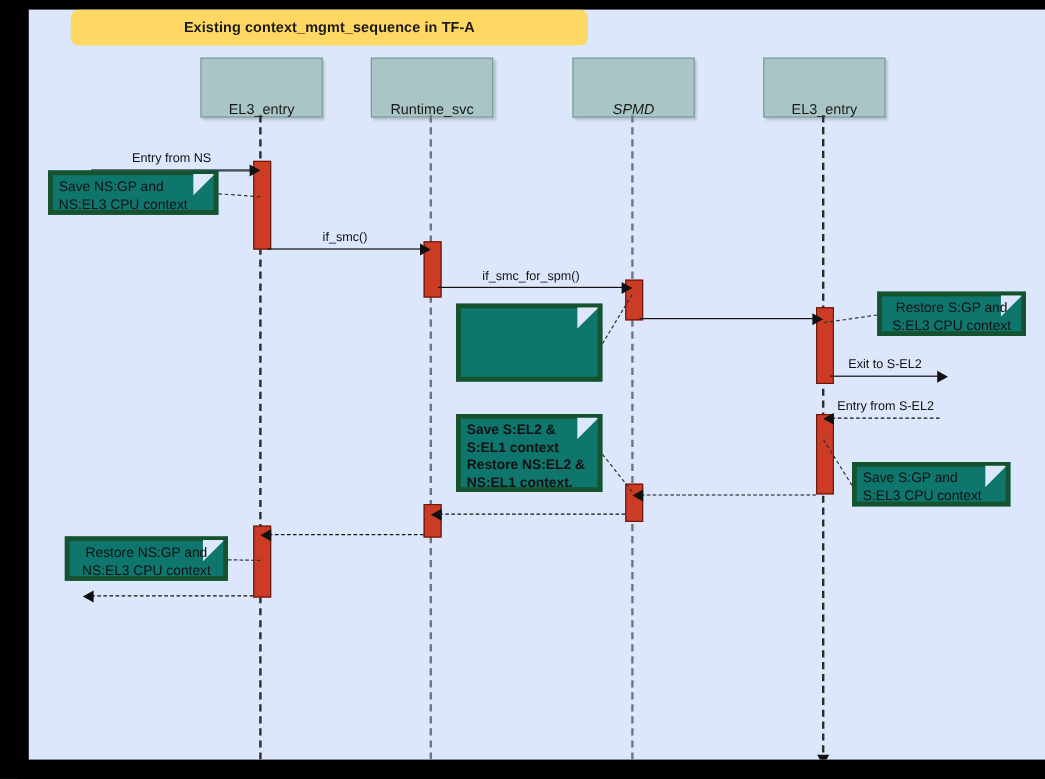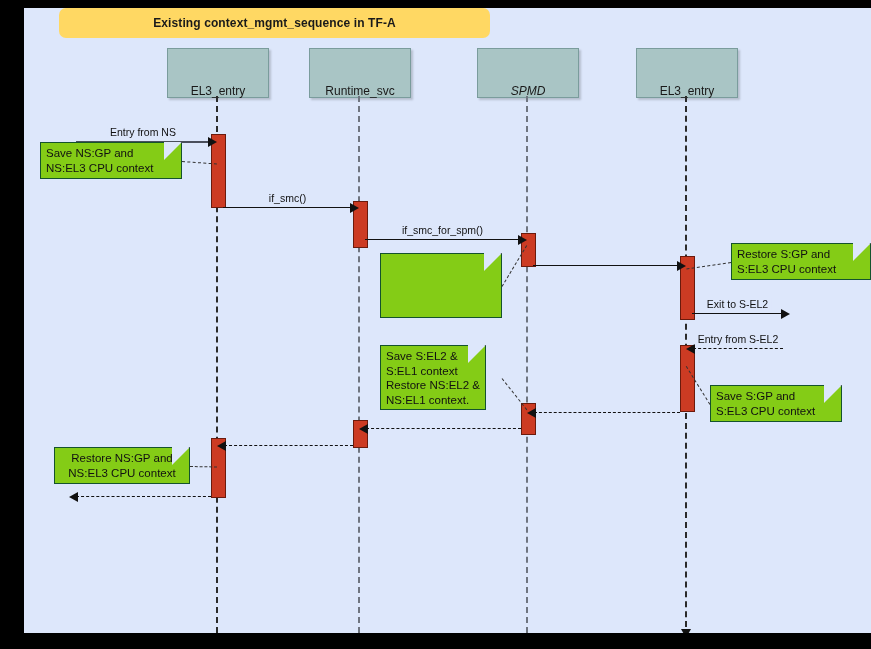--- a/index.html
+++ b/index.html
@@ -16,21 +16,21 @@
   .lifeline-line.grey{border-left-color:#6f7580;}
   .activation{position:absolute;width:13px;background:#cc3b23;border:1px solid #6b1a0c;}
   .msg{position:absolute;height:0;border-top:1.4px solid #111;}
   .msg.dashed{border-top:1.4px dashed #111;}
   .msg.thick{border-top:2.2px solid #4a4f5c;}
   .arrowhead{position:absolute;width:0;height:0;border-top:5px solid transparent;border-bottom:5px solid transparent;}
   .arrowhead.right{border-left:9px solid #111;}
   .arrowhead.left{border-right:9px solid #111;}
   .arrowhead.down{border:none;border-left:5px solid transparent;border-right:5px solid transparent;border-top:9px solid #111;}
   .msg-label{position:absolute;font-size:10.5px;color:#111;background:#dde7fb;padding:0 3px;white-space:nowrap;}
-  .note{position:absolute;background:#84cc16;border:1px solid #14532d;box-sizing:border-box;padding:3px 5px 3px 5px;}
+  .note{position:absolute;background:#0f766e;border:4px solid #14532d;box-sizing:border-box;padding:3px 5px 3px 5px;}
   .note .foldwrap{position:absolute;top:-1px;right:-1px;width:18px;height:18px;overflow:hidden;}
   .note .foldtri{position:absolute;top:0;right:0;width:0;height:0;
     border-left:18px solid #dde7fb;border-bottom:18px solid transparent;}
   .note .folddiag{position:absolute;top:0;right:0;width:26px;height:0;border-top:1px solid #111;
     transform:rotate(45deg);transform-origin:top right;}
   .note-text{font-size:11.5px;color:#111;line-height:14.5px;white-space:pre;position:relative;z-index:2;}
   .anchor{position:absolute;height:0;border-top:1px dashed #333;transform-origin:left center;}
 </style>
 </head>
 <body>
@@ -108,30 +108,30 @@
 NS:EL3 CPU context</div>
         </div>
         <div class="anchor" style="left: 158px; top: 152.5px; width: 35.0892px; transform: rotate(4.08562deg);"></div>
         <div class="note" style="left: 356px; top: 245px; width: 122px; height: 65px;">
           <div class="foldwrap">
             <div class="foldtri"></div>
             <div class="folddiag"></div>
           </div>
         </div>
         <div class="anchor" style="left: 478px; top: 277.5px; width: 48.4484px; transform: rotate(-58.9348deg);"></div>
-        <div class="note" style="left: 707px; top: 235px; width: 140px; height: 37px;">
+        <div class="note" style="left: 707px; top: 235px; width: 124px; height: 37px; text-align: center;">
           <div class="foldwrap">
             <div class="foldtri"></div>
             <div class="folddiag"></div>
           </div>
           <div class="note-text">Restore S:GP and
 S:EL3 CPU context</div>
         </div>
         <div class="anchor" style="left: 707px; top: 253.5px; width: 45.467px; transform: rotate(171.781deg);"></div>
-        <div class="note" style="left: 356px; top: 337px; width: 106px; height: 65px;">
+        <div class="note" style="left: 356px; top: 337px; width: 122px; height: 65px; font-weight: bold;">
           <div class="foldwrap">
             <div class="foldtri"></div>
             <div class="folddiag"></div>
           </div>
           <div class="note-text">Save S:EL2 &amp;
 S:EL1 context
 Restore NS:EL2 &amp;
 NS:EL1 context.</div>
         </div>
         <div class="anchor" style="left: 478px; top: 369.5px; width: 40.215px; transform: rotate(51.5627deg);"></div>

